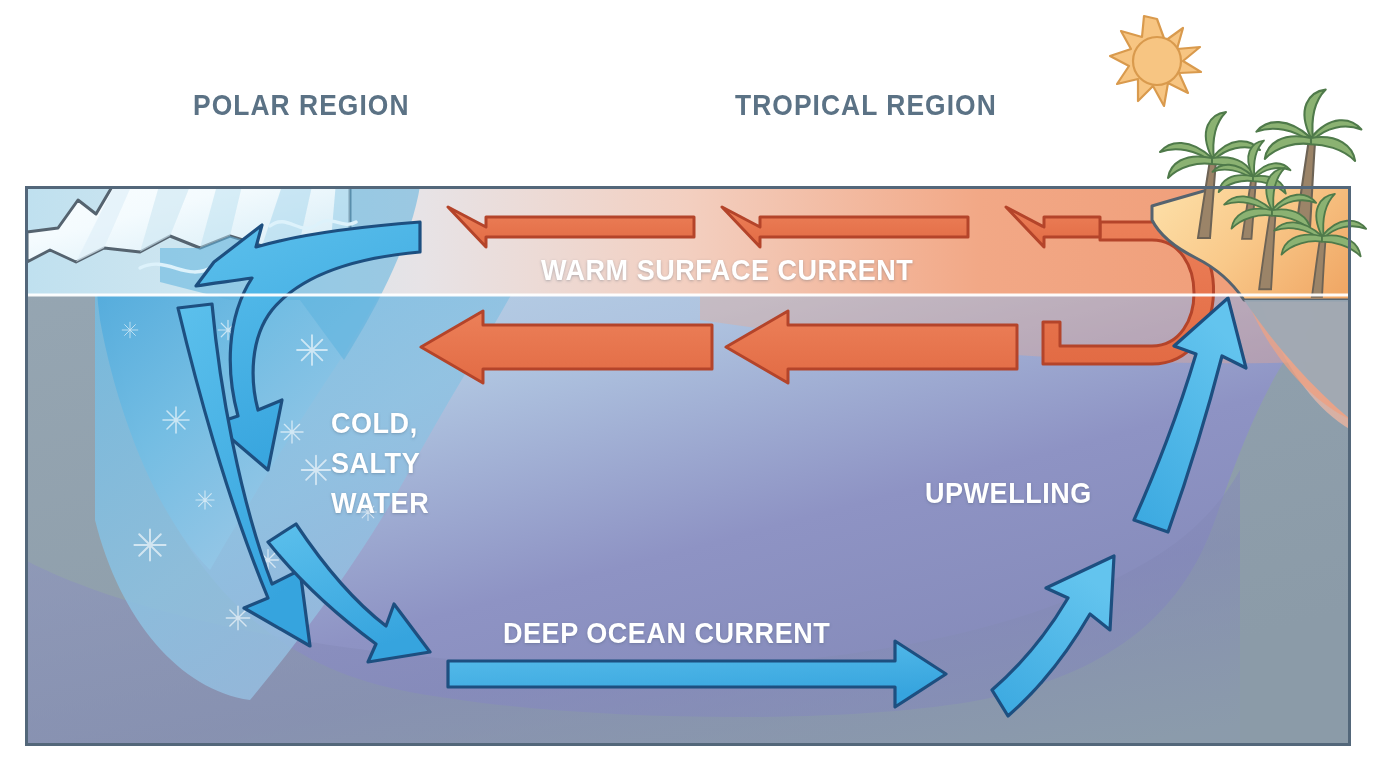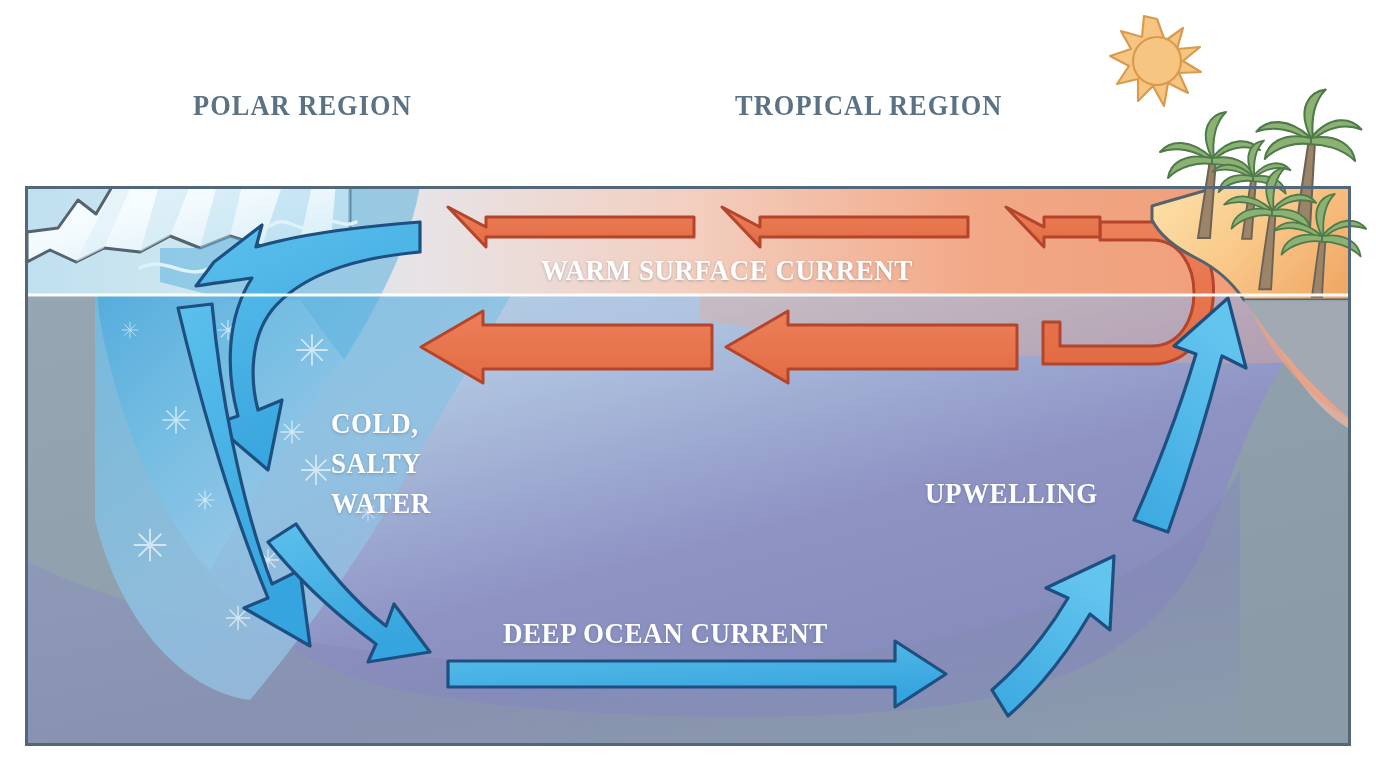--- a/index.html
+++ b/index.html
@@ -1,18 +1,18 @@
 <!DOCTYPE html>
 <html><head>
 <meta charset="utf-8">
 <style>
   html,body{margin:0;padding:0;background:#ffffff;}
   body{width:1376px;height:768px;overflow:hidden;
        font-family:"Liberation Sans","DejaVu Sans",sans-serif;}
-  #stage{position:relative;width:1376px;height:692px;background:#fff;font-family:Liberation Serif, serif;}
+  #stage{position:relative;width:1376px;height:692px;background:#fff;}
   #stage svg{position:absolute;left:0;top:0;}
   .lbl{position:absolute;white-space:pre;pointer-events:none;}
   .region-label{
     font-size:30px;font-weight:bold;letter-spacing:1.2px;
     color:#5b7285;transform:scaleX(.88);transform-origin:left center;
   }
   .ocean-label{
     font-size:30px;font-weight:bold;letter-spacing:.6px;color:#ffffff;
     transform:scaleX(.9);transform-origin:left center;
     text-shadow:0 1px 3px rgba(60,80,100,.35);

